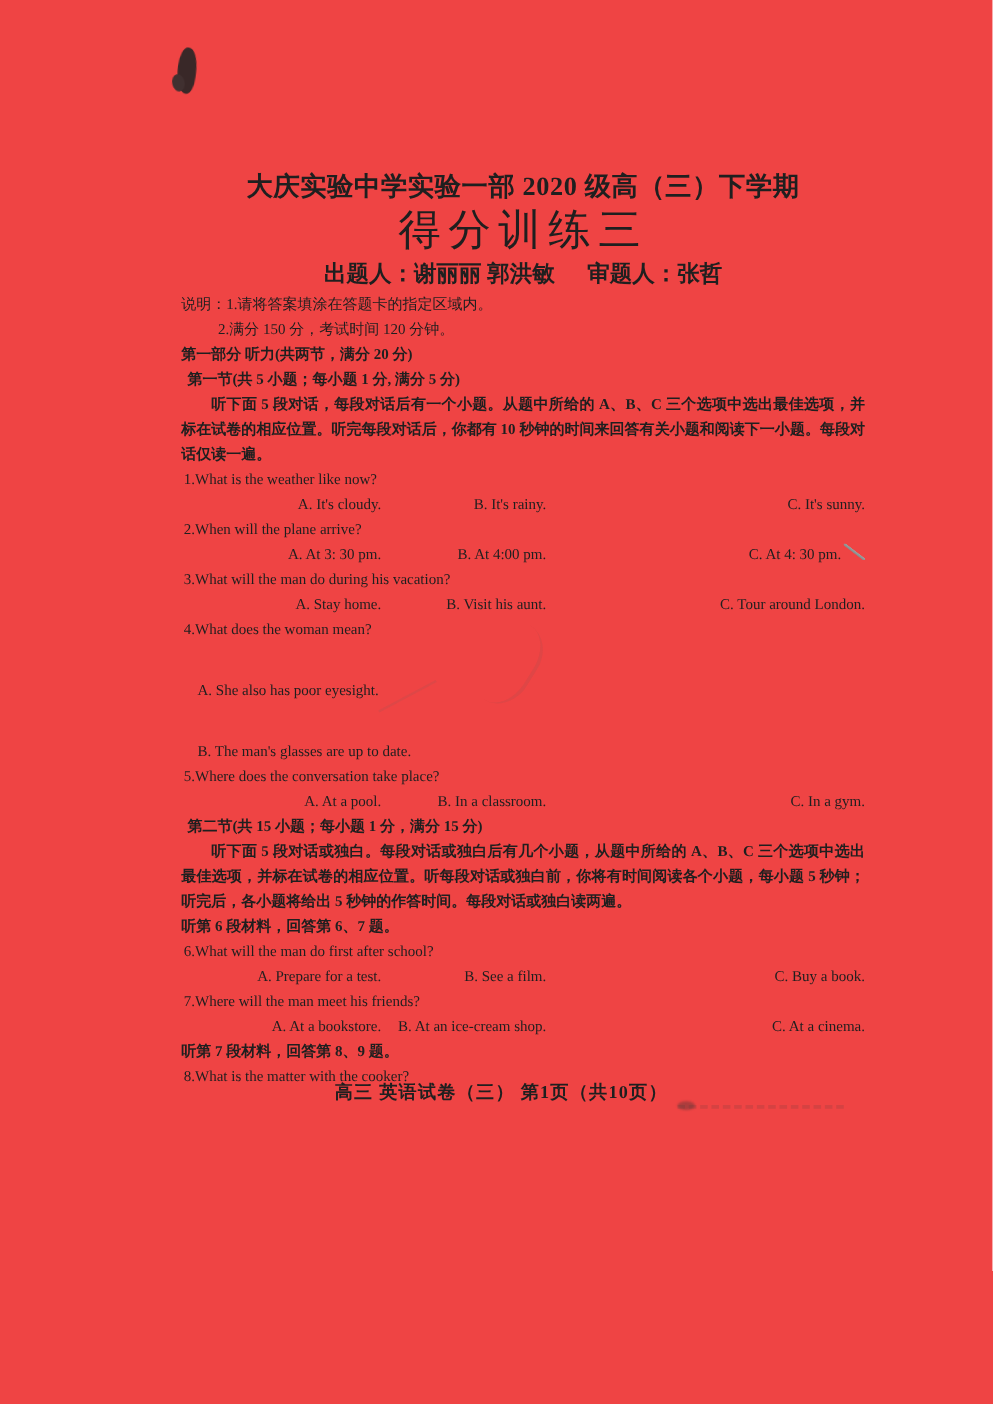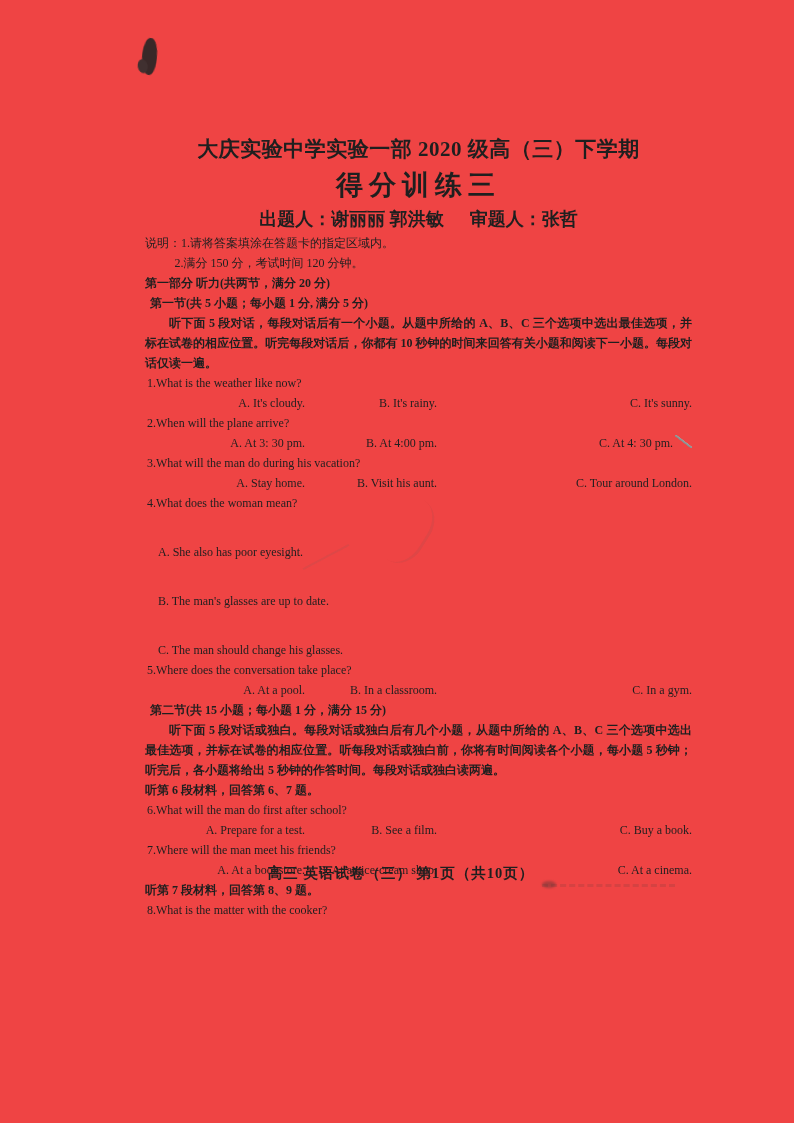--- a/index.html
+++ b/index.html
@@ -2,21 +2,21 @@
 <html><head>
 <meta charset="utf-8">
 <style>
   html,body{margin:0;padding:0;background:#ffffff;}
   #page{
     position:relative;width:794px;height:1123px;background:#ef4444;overflow:hidden;
     font-family:"Liberation Serif","DejaVu Serif",serif;color:#1f1f1f;
   }
   #content{position:absolute;left:145px;top:131px;width:547px;}
   .school-line{margin:6px 0 0 0;font-size:21px;font-weight:bold;line-height:24px;text-align:center;letter-spacing:.5px;}
-  .exam-title{margin:6px 0 0 0;font-size:27px;font-weight:bold;line-height:36px;text-align:center;letter-spacing:6px;}
+  .exam-title{margin:6px 0 0 0;font-size:34px;font-weight:normal;line-height:36px;text-align:center;letter-spacing:6px;}
   .authors{margin:4px 0 0 0;font-size:18px;font-weight:bold;line-height:24px;text-align:center;}
   .authors .gap{display:inline-block;width:26px;}
   .body{margin-top:2px;font-size:12px;line-height:20px;}
   .line{min-height:20px;}
   .cn{font-weight:600;}
   .indent2{text-indent:2em;text-align:justify;}
   .notes-2{padding-left:2.45em;}
   .sec-head{padding-left:5px;}
   .q{padding-left:2px;font-weight:normal;}
   .opts{display:flex;padding-left:13px;font-weight:normal;text-align:right;}
@@ -86,21 +86,20 @@
       <div class="line q">3.What will the man do during his vacation?</div>
       <div class="line opts">
         <span class="oa">A. Stay home.</span>
         <span class="ob">B. Visit his aunt.</span>
         <span class="oc">C. Tour around London.</span>
       </div>
 
       <div class="line q">4.What does the woman mean?</div>
       <div class="line stacked">A. She also has poor eyesight.</div>
       <div class="line stacked">B. The man's glasses are up to date.</div>
-      <div class="line stacked">C. The man should change his glasses.</div>
 
       <div class="line q">5.Where does the conversation take place?</div>
       <div class="line opts">
         <span class="oa">A. At a pool.</span>
         <span class="ob">B. In a classroom.</span>
         <span class="oc">C. In a gym.</span>
       </div>
 
       <div class="line cn sec-head" style="font-weight:bold;">第二节(共 15 小题；每小题 1 分，满分 15 分)</div>
       <div class="cn indent2">听下面 5 段对话或独白。每段对话或独白后有几个小题，从题中所给的 A、B、C 三个选项中选出最佳选项，并标在试卷的相应位置。听每段对话或独白前，你将有时间阅读各个小题，每小题 5 秒钟；听完后，各小题将给出 5 秒钟的作答时间。每段对话或独白读两遍。</div>

